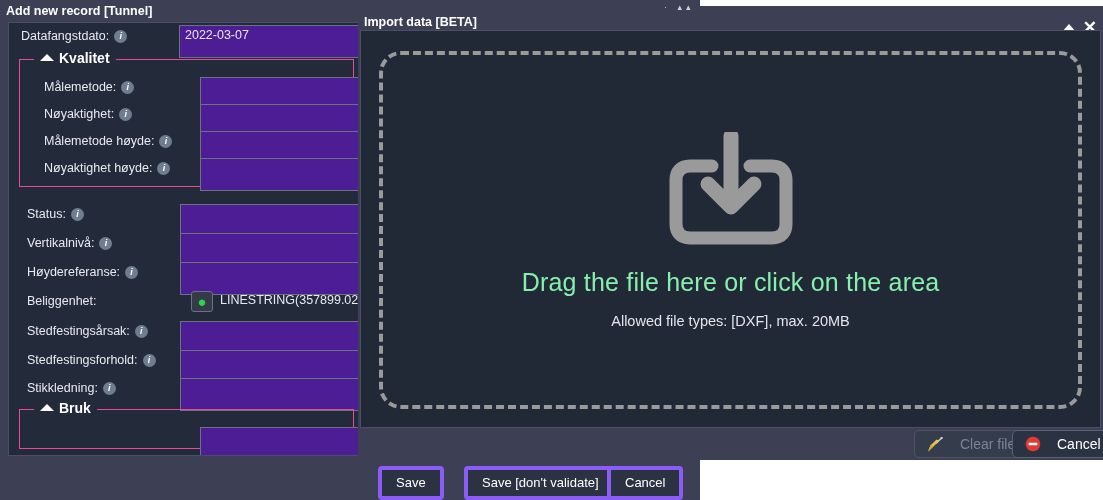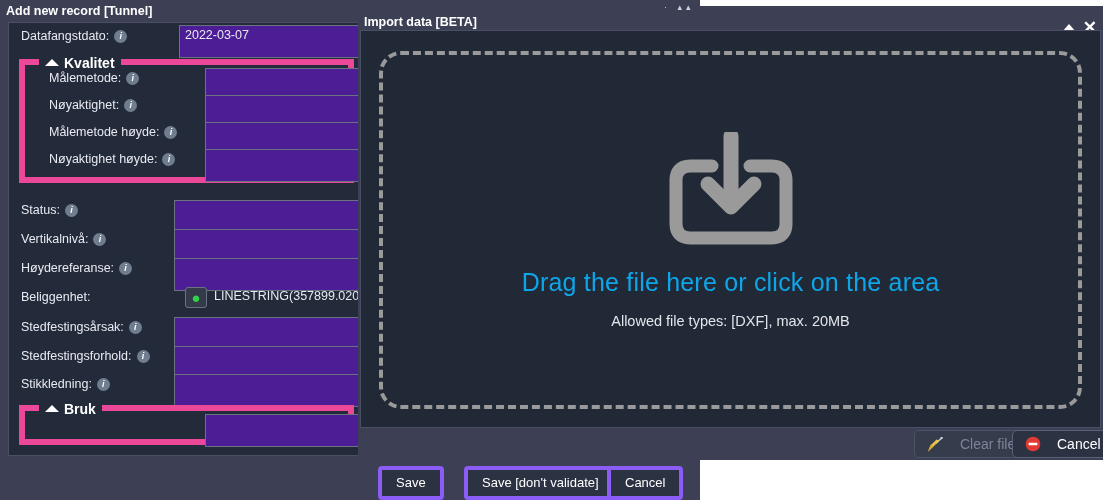--- a/index.html
+++ b/index.html
@@ -67,21 +67,22 @@
     background: #4c1d95; border: 1px solid #6b7282;
     color: #e8eaf2; font-size: 12.5px; line-height: 19px; padding-left: 5px;
     overflow: hidden; white-space: nowrap;
   }
   .frm-input.wide { left: 165px; }
   .frm-input.narrow { left: 180px; }
   .frm-input.date { left: 170px; top: 2px; width: 225px; }
 
   .group {
     position: relative; margin: 6px 6px 0 10px;
-    border: 6px solid #ec4899;
+    border: 1px solid #ec4899;
+    padding-top: 14px;
   }
   .group-title {
     position: absolute; left: 14px; top: -10px;
     background: #232b3a; padding: 0 6px;
     color: #ffffff; font-size: 14px; font-weight: bold;
     white-space: nowrap;
   }
   .tri-up {
     display: inline-block; width: 0; height: 0;
     border-left: 7px solid transparent; border-right: 7px solid transparent;
@@ -142,21 +143,21 @@
     border: 1px solid #4a4f66;
   }
   .dropzone {
     position: absolute; left: 18px; top: 20px; right: 18px; bottom: 18px;
     border: 4px dashed #9a9a9a; border-radius: 22px;
     display: flex; flex-direction: column;
     align-items: center; justify-content: center;
   }
   .dz-icon { margin-bottom: 18px; }
   .dz-main {
-    color: #0ea5e9; font-size: 25px; letter-spacing: 0.2px;
+    color: #86efac; font-size: 25px; letter-spacing: 0.2px;
     margin-bottom: 16px;
   }
   .dz-sub { color: #e3e5ec; font-size: 14.5px; }
 
   .import-footer {
     position: absolute; left: 0; top: 420px; width: 745px; height: 30px;
   }
   .btn-dark {
     position: absolute; top: 0; display: flex; align-items: center; gap: 16px;
     background: #2b3242; border: 1px solid #5a6178; border-radius: 5px;
@@ -205,21 +206,21 @@
         <div class="frm-row">
           <span class="frm-label indent"><span>Målemetode høyde:</span><span class="info-badge">i</span></span>
           <div class="frm-input narrow"></div>
         </div>
         <div class="frm-row" style="height:31px;">
           <span class="frm-label indent"><span>Nøyaktighet høyde:</span><span class="info-badge">i</span></span>
           <div class="frm-input narrow"></div>
         </div>
       </div>
 
-      <div style="margin-top:14px;">
+      <div style="margin-top:14px;margin-left:6px;">
         <div class="frm-row" style="height:29px;">
           <span class="frm-label"><span>Status:</span><span class="info-badge">i</span></span>
           <div class="frm-input wide"></div>
         </div>
         <div class="frm-row" style="height:29px;">
           <span class="frm-label"><span>Vertikalnivå:</span><span class="info-badge">i</span></span>
           <div class="frm-input wide"></div>
         </div>
         <div class="frm-row" style="height:29px;">
           <span class="frm-label"><span>Høydereferanse:</span><span class="info-badge">i</span></span>

